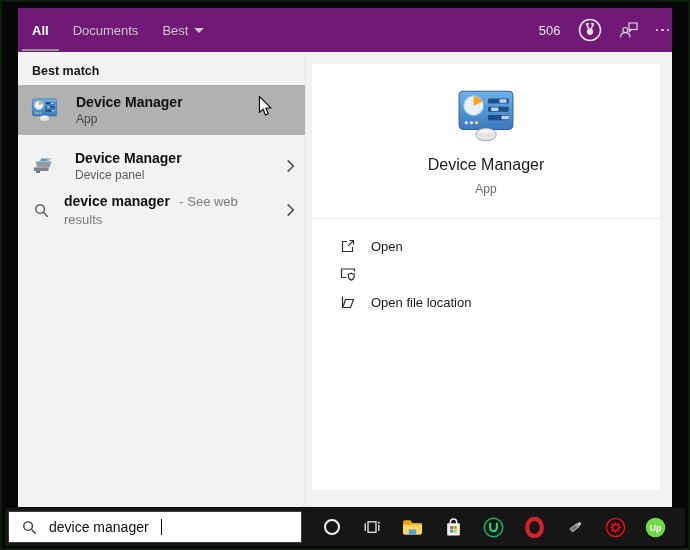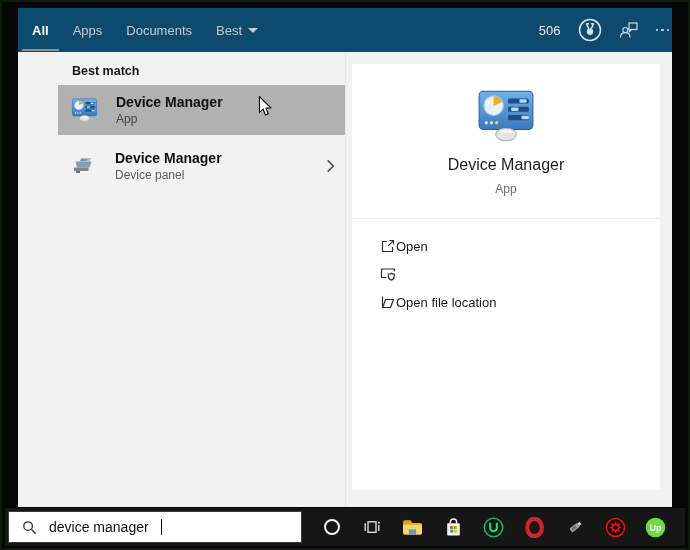--- a/index.html
+++ b/index.html
@@ -3,37 +3,37 @@
 <meta charset="utf-8">
 <style>
   * { margin:0; padding:0; box-sizing:border-box; }
   html,body { width:690px; height:550px; }
   body { font-family:"Liberation Sans", sans-serif; background:#0d1c0a; position:relative; overflow:hidden; }
 
   .frame { position:absolute; inset:2px; background:#060606; }
 
   
   .sr-header { position:absolute; left:16px; top:6px; width:654px; height:44px;
-    background:#0c4a6e; display:flex; align-items:center;gap:16px; }
+    background:#701a75; display:flex; align-items:center;gap:16px; }
   .tabs { display:flex; height:100%; align-items:center; margin-left:2px; }
   .tab { position:relative; height:100%; display:flex; align-items:center;
     padding:0 12px; font-size:13px; color:#c9c9c9; cursor:default; }
   .tab.active { color:#ffffff; font-weight:bold; }
   .tab.active::after { content:""; position:absolute; left:2px; right:2px; bottom:1px;
     height:2.5px; background:#8f8f8f; }
   .tab .caret { margin-left:6px; width:0; height:0; border-left:5px solid transparent;
     border-right:5px solid transparent; border-top:5px solid #c9c9c9; display:inline-block; }
   .hdr-right { margin-left:auto; display:flex; align-items:center; gap:17px; padding-right:3px; }
   .badge-count { color:#e8e8e8; font-size:13px; }
   .dots { display:flex; gap:3px; }
   .dots i { width:2.5px; height:2.5px; border-radius:50%; background:#dcdcdc; }
 
   
   .fly-body { position:absolute; left:16px; top:50px; width:654px; height:455px;
-    background:#f2f2f2; display:flex;padding-left:40px; }
+    background:#f2f2f2; display:flex; }
   .results { width:288px; border-right:1px solid #e7e7e7; }
   .section-label { font-size:12.5px; font-weight:bold; color:#171717; padding:12px 0 6px 14px; height:33px; }
   .section-label.websec { padding-top:16px; height:38px; }
   .result-item { height:50px; display:flex; align-items:center; padding:0 10px 0 13px; gap:18px; }
   .result-item.selected { background:#b1b1b1; }
   .result-item.secondary { height:48px; margin-top:7px; }
   .ri-text { display:flex; flex-direction:column; gap:2px; }
   .ri-title { font-size:14px; font-weight:600; color:#101010; }
   .ri-sub { font-size:12px; color:#5d5d5d; }
   .selected .ri-sub { color:#484848; }
@@ -42,21 +42,21 @@
   .web-q { font-size:14px; font-weight:600; color:#101010; }
   .web-hint { font-size:13px; color:#7a7a7a; margin-left:5px; }
 
   .preview-area { flex:1; position:relative; }
   .card { position:absolute; left:6px; top:12px; right:12px; bottom:17px; background:#ffffff; }
   .big-ico { display:block; margin:26px auto 10px auto; }
   .p-title { text-align:center; font-size:16px; color:#1c1c1c; margin-top:4px; }
   .p-sub { text-align:center; font-size:12px; color:#6b6b6b; margin-top:8px; }
   .divider { height:1px; background:#ececec; margin-top:22px; }
   .actions { padding:13px 0 0 28px; }
-  .action { display:flex; align-items:center; height:28px; font-size:13px; color:#1b1b1b; }
+  .action { display:flex; align-items:center; gap:15px; height:28px; font-size:13px; color:#1b1b1b; }
 
   
   .bottom { position:absolute; left:3px; right:3px; top:506px; height:38px;
     background:#161616; display:flex; align-items:center; }
   .searchbox { width:294px; height:32px; margin-left:3px; background:#ffffff;
     border:1px solid #3c3c3c; display:flex; align-items:center; padding-left:13px; gap:12px; }
   .sb-text { font-size:14px; color:#111; }
   .sb-caret { width:1px; height:16px; background:#000; }
   .taskbar { flex:1; display:flex; align-items:center; justify-content:space-evenly; padding:0 4px;text-align:right; }
   .tb-btn { width:30px; height:30px; display:flex; align-items:center; justify-content:center; }
@@ -66,23 +66,20 @@
 </style>
 </head>
 <body>
 
 <div class="frame">
 
   <div class="sr-header">
     <div class="tabs">
       <div class="tab active">
           <span>All</span>
-        </div>
-      <div class="tab">
-          <span>Apps</span>
         </div>
       <div class="tab">
           <span>Documents</span>
         </div>
       <div class="tab">
           <span>Best</span>
           <span class="caret"></span>
         </div>
     </div>
     <div class="hdr-right">
@@ -164,20 +161,37 @@
           <span class="ri-sub">Device panel</span>
         </span>
         <span class="chev">
           <svg width="9" height="14" viewBox="0 0 8 12" fill="none" stroke="#4f4f4f" stroke-width="1.4">
               <path d="M1.5 1 L6.5 6 L1.5 11"></path>
             </svg>
         </span>
       </div>
 
 
+      <div class="web-row">
+        <span style="display:flex;">
+          <svg width="15" height="15" viewBox="0 0 16 16" fill="none" stroke="#4a4a4a" stroke-width="1.4">
+            <circle cx="6.5" cy="6.5" r="4.6"></circle>
+              <path d="M10.2 10.2 L14.6 14.6"></path>
+          </svg>
+        </span>
+        <span>
+          <span class="web-q">device manager</span>
+          <span class="web-hint">- See web results</span>
+        </span>
+        <span class="chev">
+          <svg width="9" height="14" viewBox="0 0 8 12" fill="none" stroke="#4f4f4f" stroke-width="1.4">
+              <path d="M1.5 1 L6.5 6 L1.5 11"></path>
+            </svg>
+        </span>
+      </div>
     </div>
 
     <div class="preview-area">
       <div class="card">
         <span class="big-ico" style="display:table; margin:26px auto 10px auto;">
           <svg width="60" height="52" viewBox="0 0 58 50">
             <defs>
                 <linearGradient id="dmG2" x1="0" y1="0" x2="0" y2="1">
               <stop offset="0" stop-color="#6fb2e9"></stop>
                   <stop offset="1" stop-color="#3a79bd"></stop>

